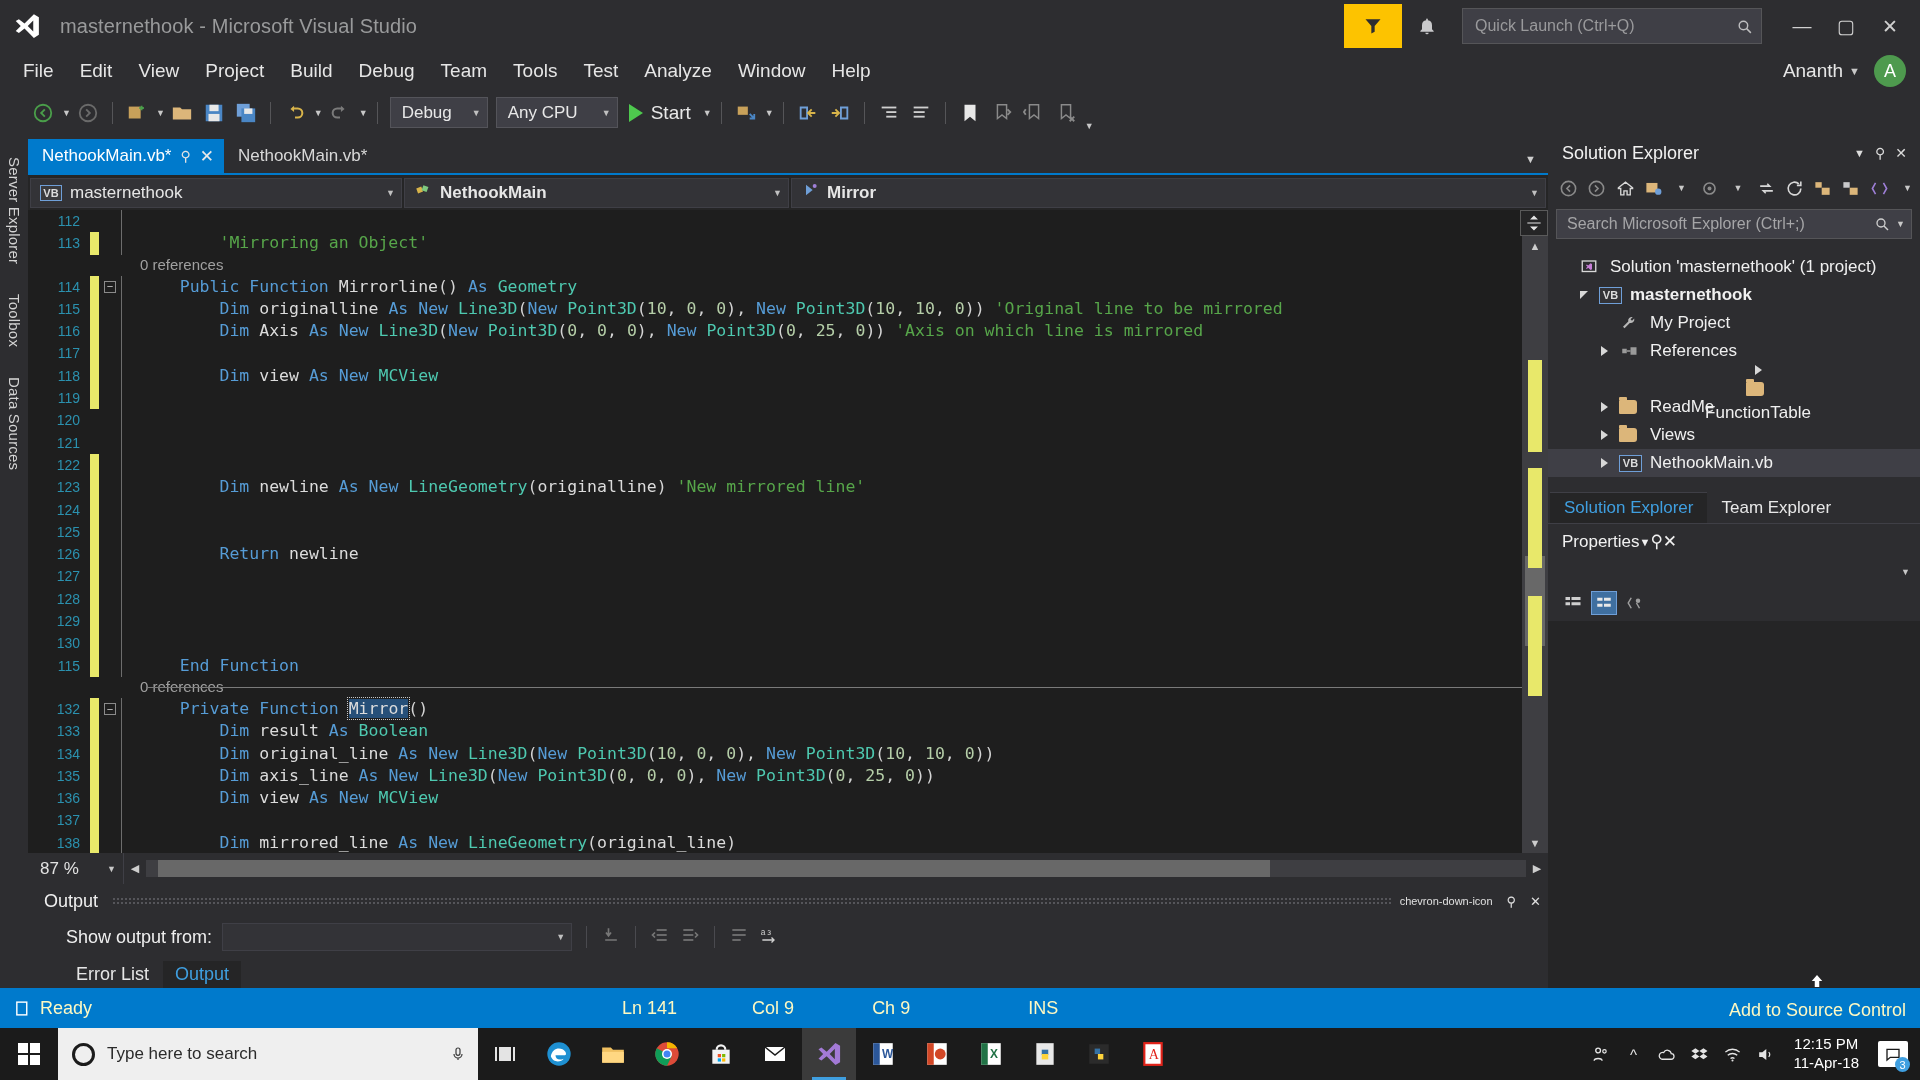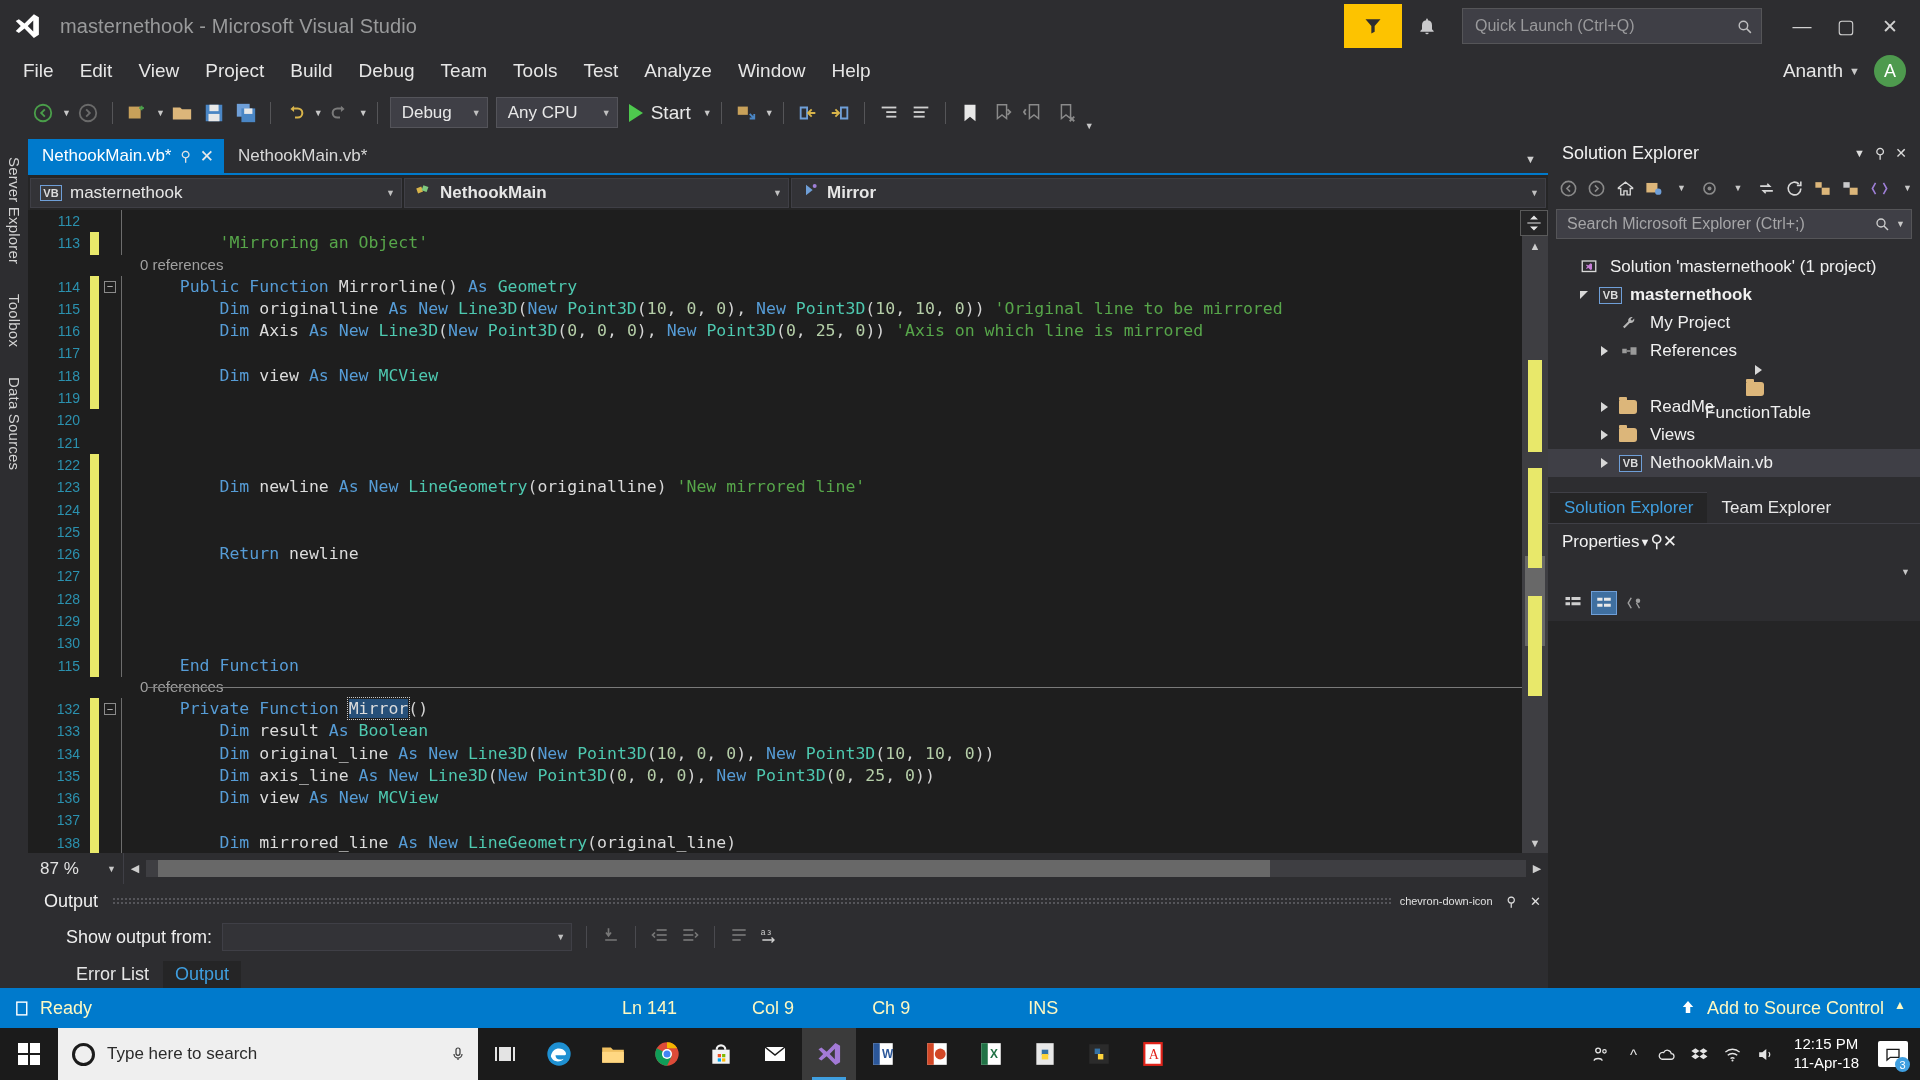--- a/index.html
+++ b/index.html
@@ -230,21 +230,21 @@
   .ptb.on { background:#3f6fa0; border:1px solid #6f9fd8; }
   .props-body { flex:1; background:#252526; }
 
   
   .statusbar {
     height:40px; flex:0 0 40px; background:#007acc; display:flex; align-items:center;
     color:#fef9c3; font-size:18px; padding:0 14px;
   }
   .sb-ready { display:flex; align-items:center; gap:9px; }
   .sb-pos { display:flex; align-items:center; }
-  .sb-right { margin-left:auto; display:flex; align-items:flex-start; gap:10px; }
+  .sb-right { margin-left:auto; display:flex; align-items:center; gap:10px;flex-direction:column; }
 
   
   .taskbar { height:52px; flex:0 0 52px; background:#1b1b1b; display:flex; align-items:flex-start; }
   .start-sq { width:58px; height:52px; display:flex; align-items:center; justify-content:center; }
   .winlogo { display:grid; grid-template-columns:10px 10px; grid-template-rows:10px 10px; gap:2.5px; }
   .winlogo i { background:#fff; display:block; }
   .searchbox {
     width:420px; height:52px; background:#efefef; display:flex; align-items:center;
     padding:0 12px 0 14px; gap:12px;
   }

